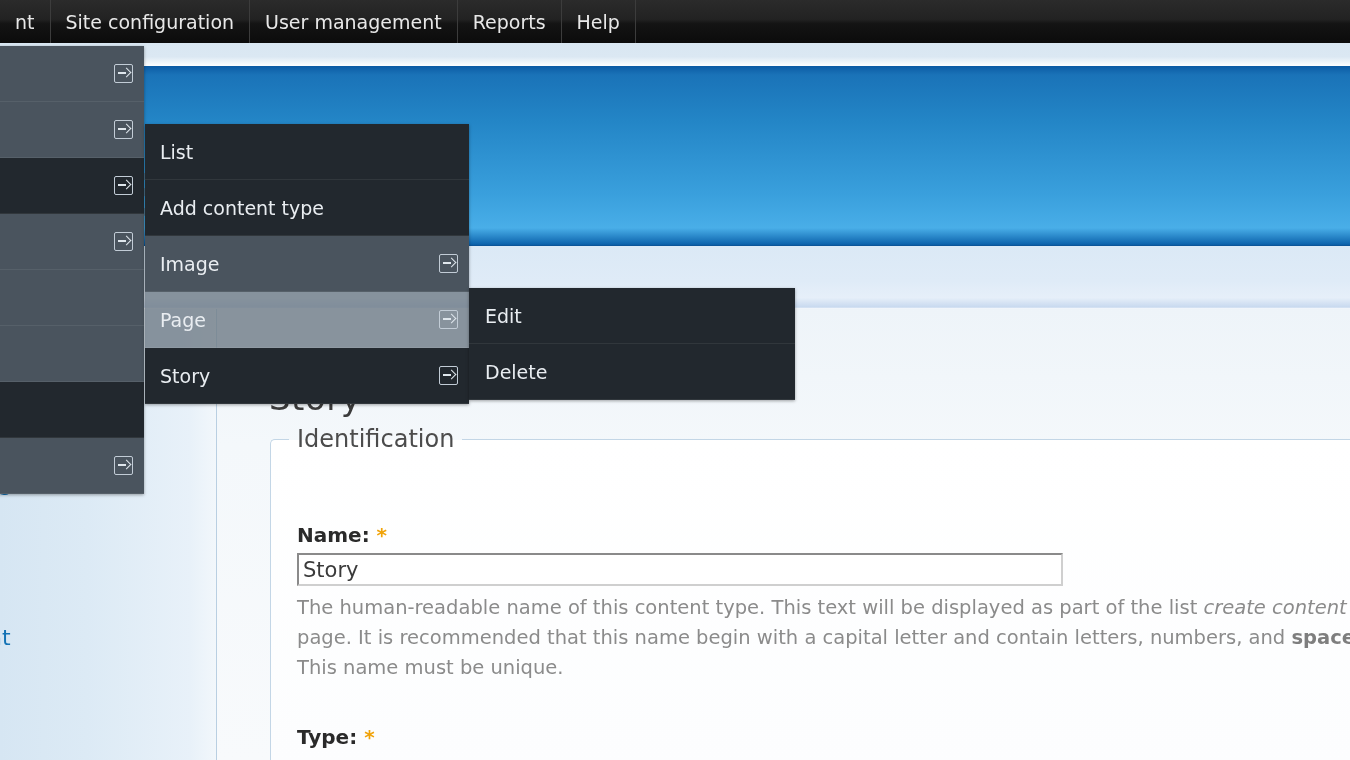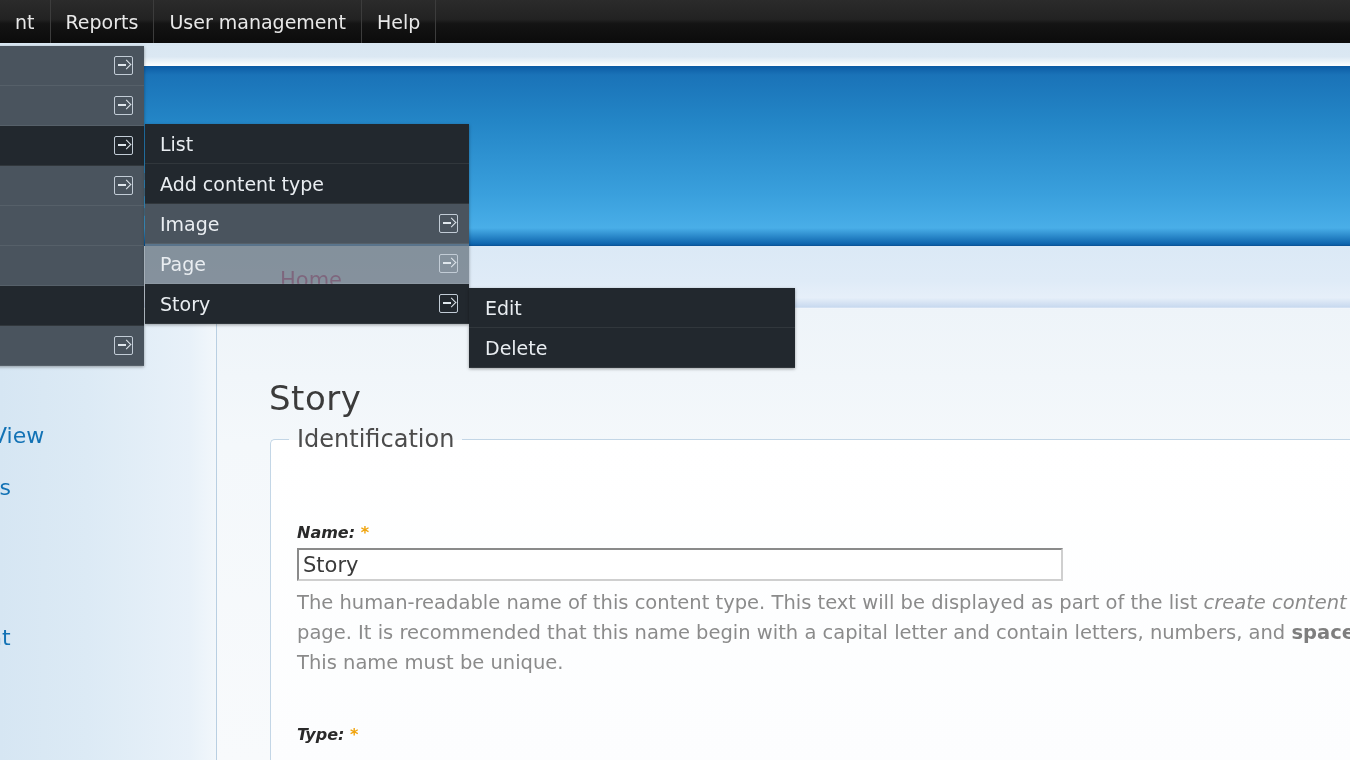--- a/index.html
+++ b/index.html
@@ -40,42 +40,42 @@
   #content{position:absolute;left:217px;top:309px;width:1133px;height:451px;
     background:linear-gradient(to bottom,#eef4f9 0%,#f4f8fb 30%,#f8fafc 100%);}
   #page-title{position:absolute;left:52px;top:46px;font-size:34px;color:#3b3b3b;
     font-weight:normal;letter-spacing:.5px;}
   fieldset#ident{position:absolute;left:53px;top:116px;width:1120px;height:340px;
     border:1px solid #c3d6e6;border-right:none;border-bottom:none;
     border-radius:5px 0 0 0;margin:0;padding:0;box-sizing:border-box;
     background:linear-gradient(to bottom,#ffffff 0%,#fcfdfe 100%);}
   fieldset#ident legend{margin-left:18px;padding:0 8px;font-size:24px;color:#4c4c4c;}
   .form-item{position:absolute;left:26px;}
-  .f-label{font-size:16px;font-weight:bold;color:#2a2a2a;font-style:italic;}
+  .f-label{font-size:20px;font-weight:bold;color:#2a2a2a;}
   .req{color:#f0a30a;font-weight:bold;}
   input.txt{display:block;margin-top:6px;width:766px;height:33px;
     font-size:21px;color:#3a3a3a;padding:0 4px;box-sizing:border-box;
     border:2px solid #8a8a8a;border-right-color:#cfcfcf;border-bottom-color:#cfcfcf;
     background:#ffffff;font-family:"DejaVu Sans","Liberation Sans",sans-serif;}
   .descr{margin-top:7px;width:1110px;font-size:19.5px;color:#8b8b8b;line-height:30px;}
   .descr i{}
   .descr b{font-weight:bold;color:#7e7e7e;}
 
   
   #menubar{position:absolute;left:0;top:0;width:1350px;height:43px;
     background:linear-gradient(to bottom,#2b2b2b 0%,#222222 45%,#141414 55%,#0b0b0b 100%);
     display:flex;align-items:stretch;}
   .mb-item{display:flex;align-items:center;padding:0 15px;color:#e8e8e8;font-size:19px;
     border-right:1px solid #3c3c3c;white-space:nowrap;}
   .mb-item:first-child{border-left:none;}
 
   
   .menu{position:absolute;box-shadow:0 1px 3px rgba(0,0,0,.35);}
   .mrow{display:flex;align-items:center;justify-content:space-between;
-    height:40px;box-sizing:border-box;padding:0 11px 0 15px;
+    height:56px;box-sizing:border-box;padding:0 11px 0 15px;
     color:#e9edf1;font-size:19px;white-space:nowrap;
     border-bottom:1px solid rgba(255,255,255,.07);}
   .dark{background:#22282e;}
   .mid{background:#4a545e;}
   .trans{background:rgba(110,122,134,.80);}
   .arrow{display:inline-block;width:17px;height:17px;border:1px solid #c2ccd6;
     border-radius:2px;position:relative;flex:0 0 auto;margin-left:18px;}
   .arrow::before{content:"";position:absolute;left:3px;top:7px;width:8px;height:1.6px;background:#dfe6ec;}
   .arrow::after{content:"";position:absolute;left:8px;top:4px;width:6px;height:6px;
     border-top:1.6px solid #dfe6ec;border-right:1.6px solid #dfe6ec;transform:rotate(45deg);}
@@ -191,21 +191,24 @@
     <div class="mrow dark">
       <span>Delete</span>
     </div>
   </div>
 
 <div id="menubar">
     <div class="mb-item">
       <span>nt</span>
     </div>
     <div class="mb-item">
+      <span>Site configuration</span>
+    </div>
+    <div class="mb-item">
+      <span>User management</span>
+    </div>
+    <div class="mb-item">
       <span>Reports</span>
     </div>
     <div class="mb-item">
-      <span>User management</span>
-    </div>
-    <div class="mb-item">
       <span>Help</span>
     </div>
   </div>
 
 </body></html>

